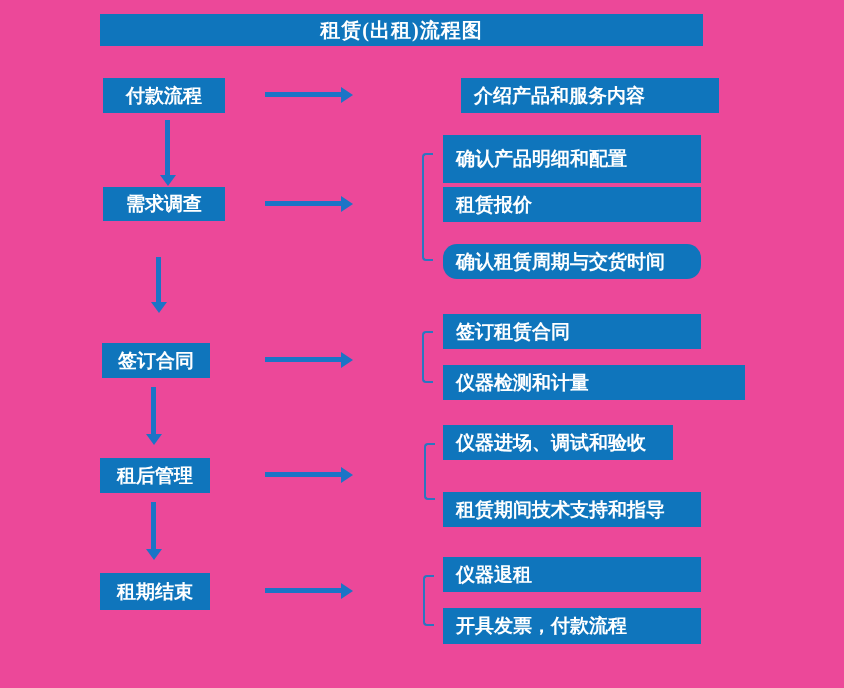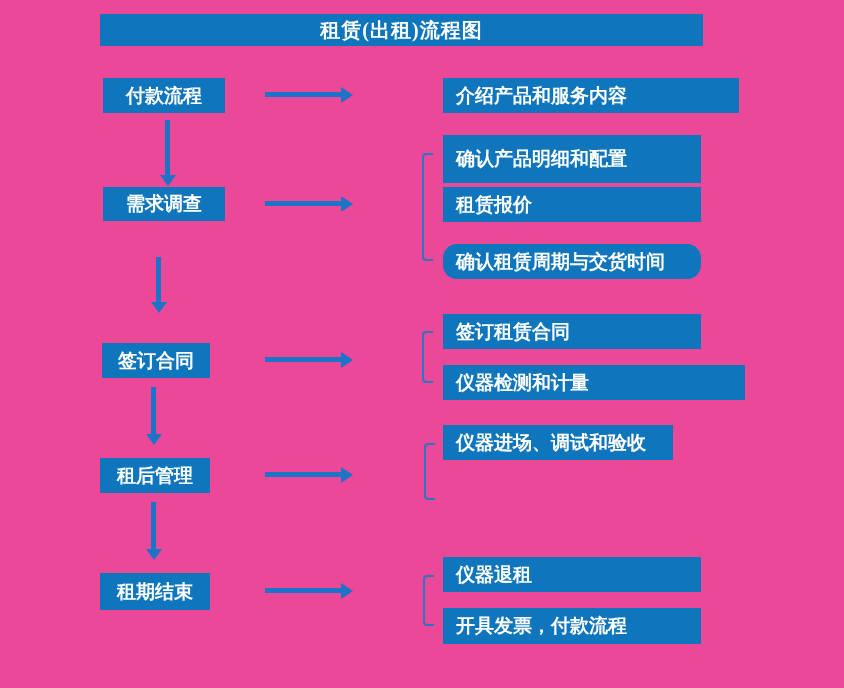--- a/index.html
+++ b/index.html
@@ -83,27 +83,28 @@
   <div class="harrow" style="left:265px;top:583px;width:88px;">
     <span class="shaft"></span>
     <span class="head"></span>
   </div>
 
   <div class="bracket" style="left:422px;top:153px;height:108px;"></div>
   <div class="bracket" style="left:422px;top:331px;height:52px;"></div>
   <div class="bracket" style="left:424px;top:443px;height:57px;"></div>
   <div class="bracket" style="left:423px;top:575px;height:51px;"></div>
 
-  <div class="box detailbox" style="left:443px;top:78px;width:296px;height:35px;">介绍产品和服务内容</div>
+  <div class="box detailbox" style="left:461px;top:78px;width:258px;height:35px;">介绍产品和服务内容</div>
 
   <div class="box detailbox" style="left:443px;top:135px;width:258px;height:48px;">确认产品明细和配置</div>
   <div class="box detailbox" style="left:443px;top:187px;width:258px;height:35px;">租赁报价</div>
   <div class="box detailbox" style="left:443px;top:244px;width:258px;height:35px;border-radius:14px;">确认租赁周期与交货时间</div>
 
   <div class="box detailbox" style="left:443px;top:314px;width:258px;height:35px;">签订租赁合同</div>
   <div class="box detailbox" style="left:443px;top:365px;width:302px;height:35px;">仪器检测和计量</div>
 
   <div class="box detailbox" style="left:443px;top:425px;width:230px;height:35px;">仪器进场、调试和验收</div>
+  <div class="box detailbox" style="left:443px;top:492px;width:258px;height:35px;">租赁期间技术支持和指导</div>
 
   <div class="box detailbox" style="left:443px;top:557px;width:258px;height:35px;">仪器退租</div>
   <div class="box detailbox" style="left:443px;top:608px;width:258px;height:36px;">开具发票，付款流程</div>
 
 </div>
 
 </body></html>

